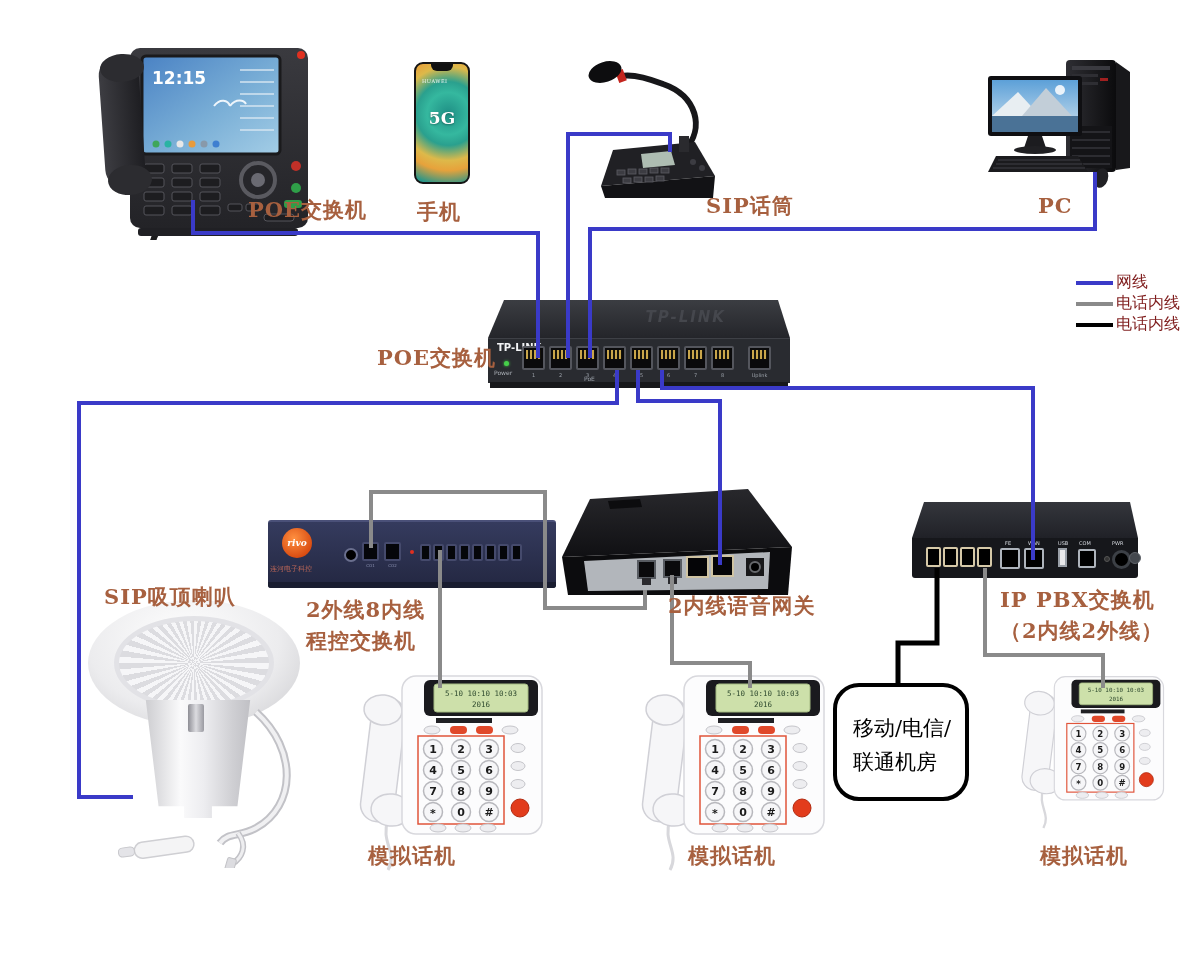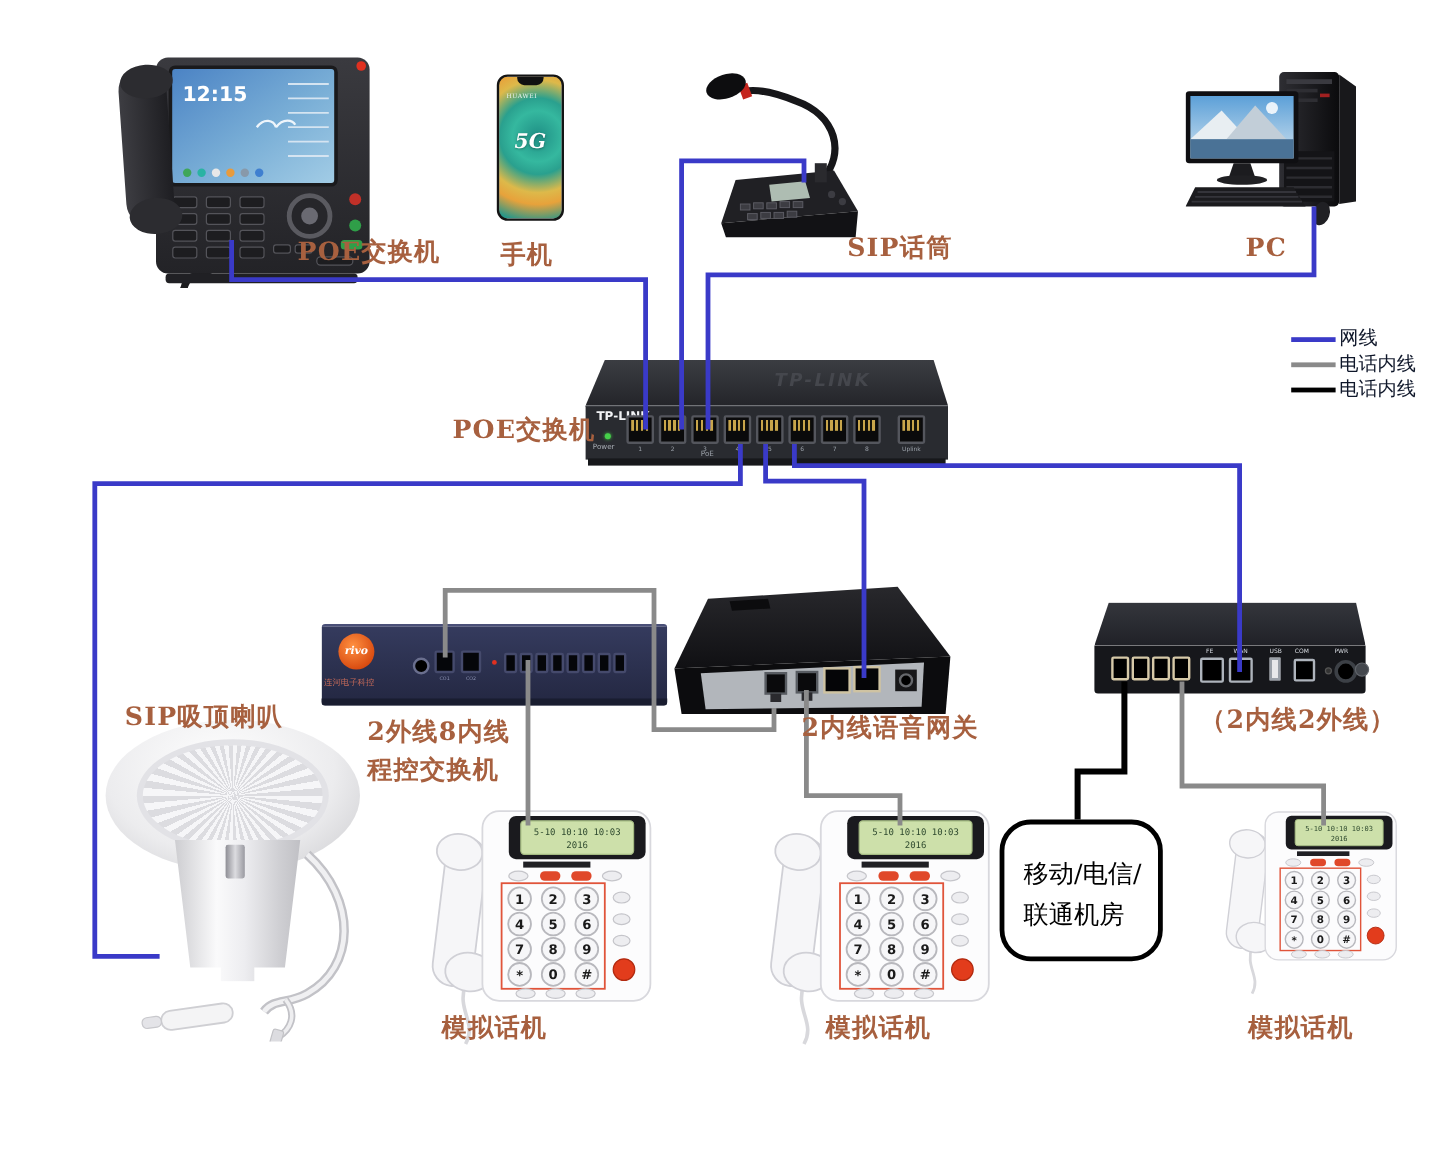--- a/index.html
+++ b/index.html
@@ -8,29 +8,29 @@
   .abs{position:absolute;}
   
   #wires{position:absolute;left:0;top:0;z-index:5;pointer-events:none;}
   
   .lbl{position:absolute;z-index:8;color:#a7603f;font-weight:bold;font-size:21px;letter-spacing:1px;white-space:nowrap;}
   .lbl2{line-height:31px;}
   
   #legend{position:absolute;left:1076px;top:272px;z-index:8;}
   .legend-row{display:flex;align-items:center;height:21px;}
   .legend-line{display:inline-block;width:37px;height:4px;margin-right:3px;}
-  .legend-label{font-size:16px;color:#0f172a;}
+  .legend-label{font-size:16px;color:#7f1d1d;}
   
   .dev{position:absolute;z-index:2;}
   
   .mobile{left:414px;top:62px;width:52px;height:118px;border:2px solid #141414;border-radius:9px;
      background:radial-gradient(circle at 62% 42%, #1f8f85 0%, #35b89f 28%, #2aa08e 42%, #ddb94a 62%, #e7a23b 75%, #2a9688 95%);
      overflow:hidden;}
   .mobile .notch{position:absolute;left:50%;top:0;transform:translateX(-50%);width:22px;height:7px;background:#111;border-radius:0 0 6px 6px;}
-  .mobile .fiveg{position:absolute;left:0;right:0;top:44px;text-align:center;color:#fff;font-style:italic;font-weight:bold;font-size:17px;text-shadow:0 1px 2px rgba(0,0,0,.35);}
+  .mobile .fiveg{position:absolute;left:0;right:0;top:44px;text-align:center;color:#fff;font-weight:bold;font-size:17px;text-shadow:0 1px 2px rgba(0,0,0,.35);}
   .mobile .mtxt{position:absolute;left:6px;top:14px;color:#eef6f4;font-size:5px;letter-spacing:.5px;}
   
   .switch{left:488px;top:300px;width:302px;height:88px;}
   .sw-top{position:absolute;left:0;top:0;width:100%;height:38px;background:linear-gradient(#3b3d42,#24252a);
      clip-path:polygon(16px 0, calc(100% - 12px) 0, 100% 100%, 0 100%);}
   .sw-emboss{position:absolute;right:64px;top:8px;color:#45474d;font-size:15px;font-weight:bold;font-style:italic;letter-spacing:2px;font-family:"DejaVu Sans","Liberation Sans",sans-serif;}
   .sw-front{position:absolute;left:0;top:38px;width:100%;height:44px;background:#292b30;border-top:1px solid #3e4046;}
   .sw-brand{position:absolute;left:9px;top:3px;color:#f2f3f5;font-size:10px;font-weight:bold;font-family:"DejaVu Sans","Liberation Sans",sans-serif;}
   .sw-led{position:absolute;left:16px;top:22px;width:5px;height:5px;border-radius:50%;background:#46d04a;box-shadow:0 0 3px #46d04a;}
   .sw-power{position:absolute;left:6px;top:30px;color:#a8adb4;font-size:6px;font-family:"DejaVu Sans","Liberation Sans",sans-serif;}
@@ -617,20 +617,21 @@
   <div class="lbl" style="left:706px;top:192px;">SIP话筒</div>
   <div class="lbl" style="left:1038px;top:193px;">PC</div>
   <div class="lbl" style="left:377px;top:344px;">POE交换机</div>
   <div class="lbl" style="left:104px;top:583px;">SIP吸顶喇叭</div>
   <div class="lbl lbl2" style="left:295px;top:594px;margin-left:11px;">
     <div>2外线8内线</div>
     <div>程控交换机</div>
   </div>
   <div class="lbl" style="left:668px;top:592px;">2内线语音网关</div>
   <div class="lbl lbl2" style="left:1000px;top:584px;">
+    <div>IP PBX交换机</div>
     <div>（2内线2外线）</div>
   </div>
   <div class="lbl" style="left:368px;top:842px;">模拟话机</div>
   <div class="lbl" style="left:688px;top:842px;">模拟话机</div>
   <div class="lbl" style="left:1040px;top:842px;">模拟话机</div>
 
   <div id="legend">
       <div class="legend-row">
         <span class="legend-line" style="background: rgb(58, 58, 200);"></span>
         <span class="legend-label">网线</span>

